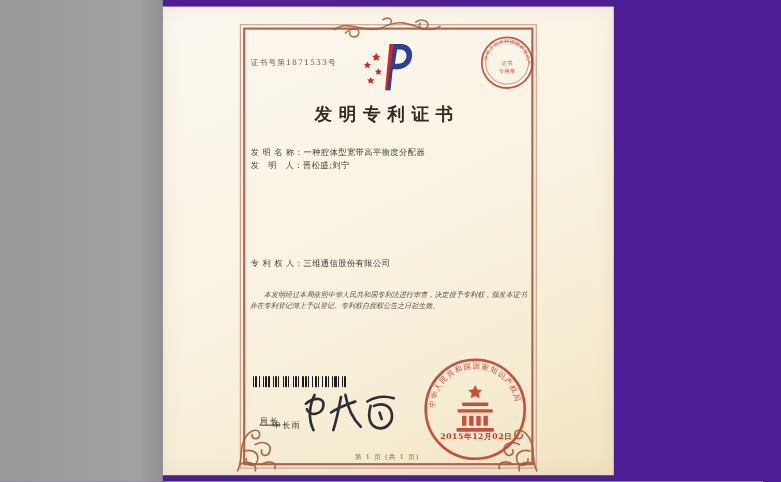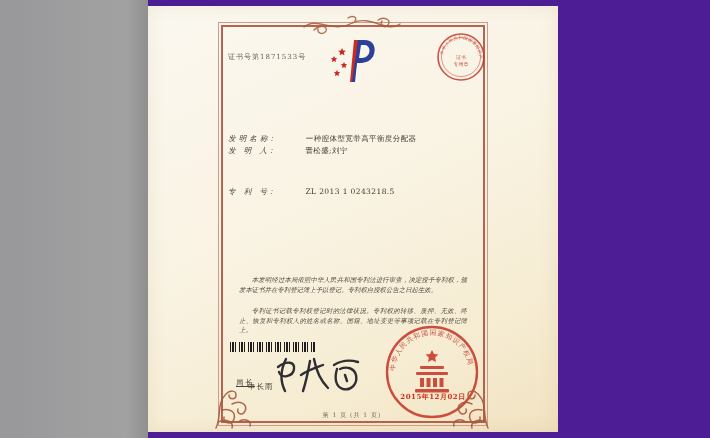--- a/index.html
+++ b/index.html
@@ -16,25 +16,25 @@
                 border:2px solid #a84a38;opacity:.85;}
   .top-flourish{position:absolute;left:152px;top:6px;width:104px;height:26px;}
   .cert-no{position:absolute;left:80px;top:46px;width:130px;font-size:7px;
            letter-spacing:1px;color:#6d6055;}
   .logo{position:absolute;left:176px;top:30px;width:56px;height:50px;}
   .top-seal{position:absolute;left:288px;top:26px;width:50px;height:50px;opacity:.85;}
   .title{position:absolute;left:70px;top:88px;width:268px;text-align:center;
          font-size:16px;font-weight:bold;letter-spacing:6px;color:#2e2a26;}
   .field{position:absolute;left:80px;width:250px;font-size:7.5px;color:#48423c;
          letter-spacing:.4px;white-space:nowrap;}
-  .flabel{color:#4a443e;font-style:italic;}
-  .fvalue{color:#3f3933;margin-left:30px;}
+  .flabel{color:#4a443e;}
+  .fvalue{color:#3f3933;}
   .paras{position:absolute;left:79px;top:258px;width:252px;font-size:6.4px;
          line-height:1.5;color:#564c43;font-style:italic;text-align:justify;}
-  .paras p{margin:12px;text-indent:2em;}
+  .paras p{margin:0;text-indent:2em;}
   .barcode{position:absolute;left:82px;top:336px;width:86px;height:10px;
            background:repeating-linear-gradient(90deg,#1d1d1d 0 1px,transparent 1px 2px,
            #1d1d1d 2px 4px,transparent 4px 5px,#1d1d1d 5px 6px,transparent 6px 9px);}
   .sig-title{position:absolute;left:88px;top:372px;font-size:7.5px;color:#4a443c;letter-spacing:2px;text-decoration:underline;}
   .sig-name{position:absolute;left:100px;top:376px;font-size:7.5px;color:#4a443c;letter-spacing:1px;}
   .signature{position:absolute;left:122px;top:344px;width:96px;height:52px;}
   .bottom-seal{position:absolute;left:236px;top:318px;width:96px;height:96px;opacity:.88;}
   .seal-date{position:absolute;left:240px;top:386px;width:90px;text-align:center;
              font-size:7px;color:#cf3423;font-weight:bold;letter-spacing:.5px;}
   .footer{position:absolute;left:70px;top:405px;width:268px;text-align:center;
@@ -88,34 +88,34 @@
       <defs>
           <path id="topArc" d="M 7 25 A 18 18 0 0 1 43 25"></path>
         </defs>
       <text class="seal-ring-text">
         <textPath href="#topArc" startOffset="2">中华人民共和国国家知识产权局</textPath>
       </text>
       <text x="25" y="27" text-anchor="middle" class="seal-center-text">证书</text>
       <text x="25" y="34" text-anchor="middle" class="seal-center-text">专用章</text>
     </svg>
 
+    <div class="title">发明专利证书</div>
 
     <div class="field" style="top:128px">
       <span class="flabel">发 明 名 称：</span><span class="fvalue">一种腔体型宽带高平衡度分配器</span>
     </div>
     <div class="field" style="top:140px">
       <span class="flabel">发　明　人：</span><span class="fvalue">晋松盛;刘宁</span>
     </div>
-    <div class="field" style="top:181px">
-      <span class="flabel">专　利　号：</span><span class="fvalue">ZL 2013 1 0243218.5</span>
+    <div class="field" style="top:229px">
+      <span class="flabel">专 利 权 人：</span><span class="fvalue">三维通信股份有限公司</span>
     </div>
 
     <div class="paras">
       <p>本发明经过本局依照中华人民共和国专利法进行审查，决定授予专利权，颁发本证书并在专利登记簿上予以登记。专利权自授权公告之日起生效。</p>
-      <p>专利证书记载专利权登记时的法律状况。专利权的转移、质押、无效、终止、恢复和专利权人的姓名或名称、国籍、地址变更等事项记载在专利登记簿上。</p>
     </div>
 
     <div class="barcode"></div>
 
     <div class="sig-title">局长</div>
     <div class="sig-name">申长雨</div>
 
     <svg class="signature" viewBox="0 0 96 52" aria-label="申长雨">
       <g fill="none" stroke="#2e2e33" stroke-width="2.4" stroke-linecap="round">
         <path d="M16 9 C11 19 10 31 15 41"></path>

